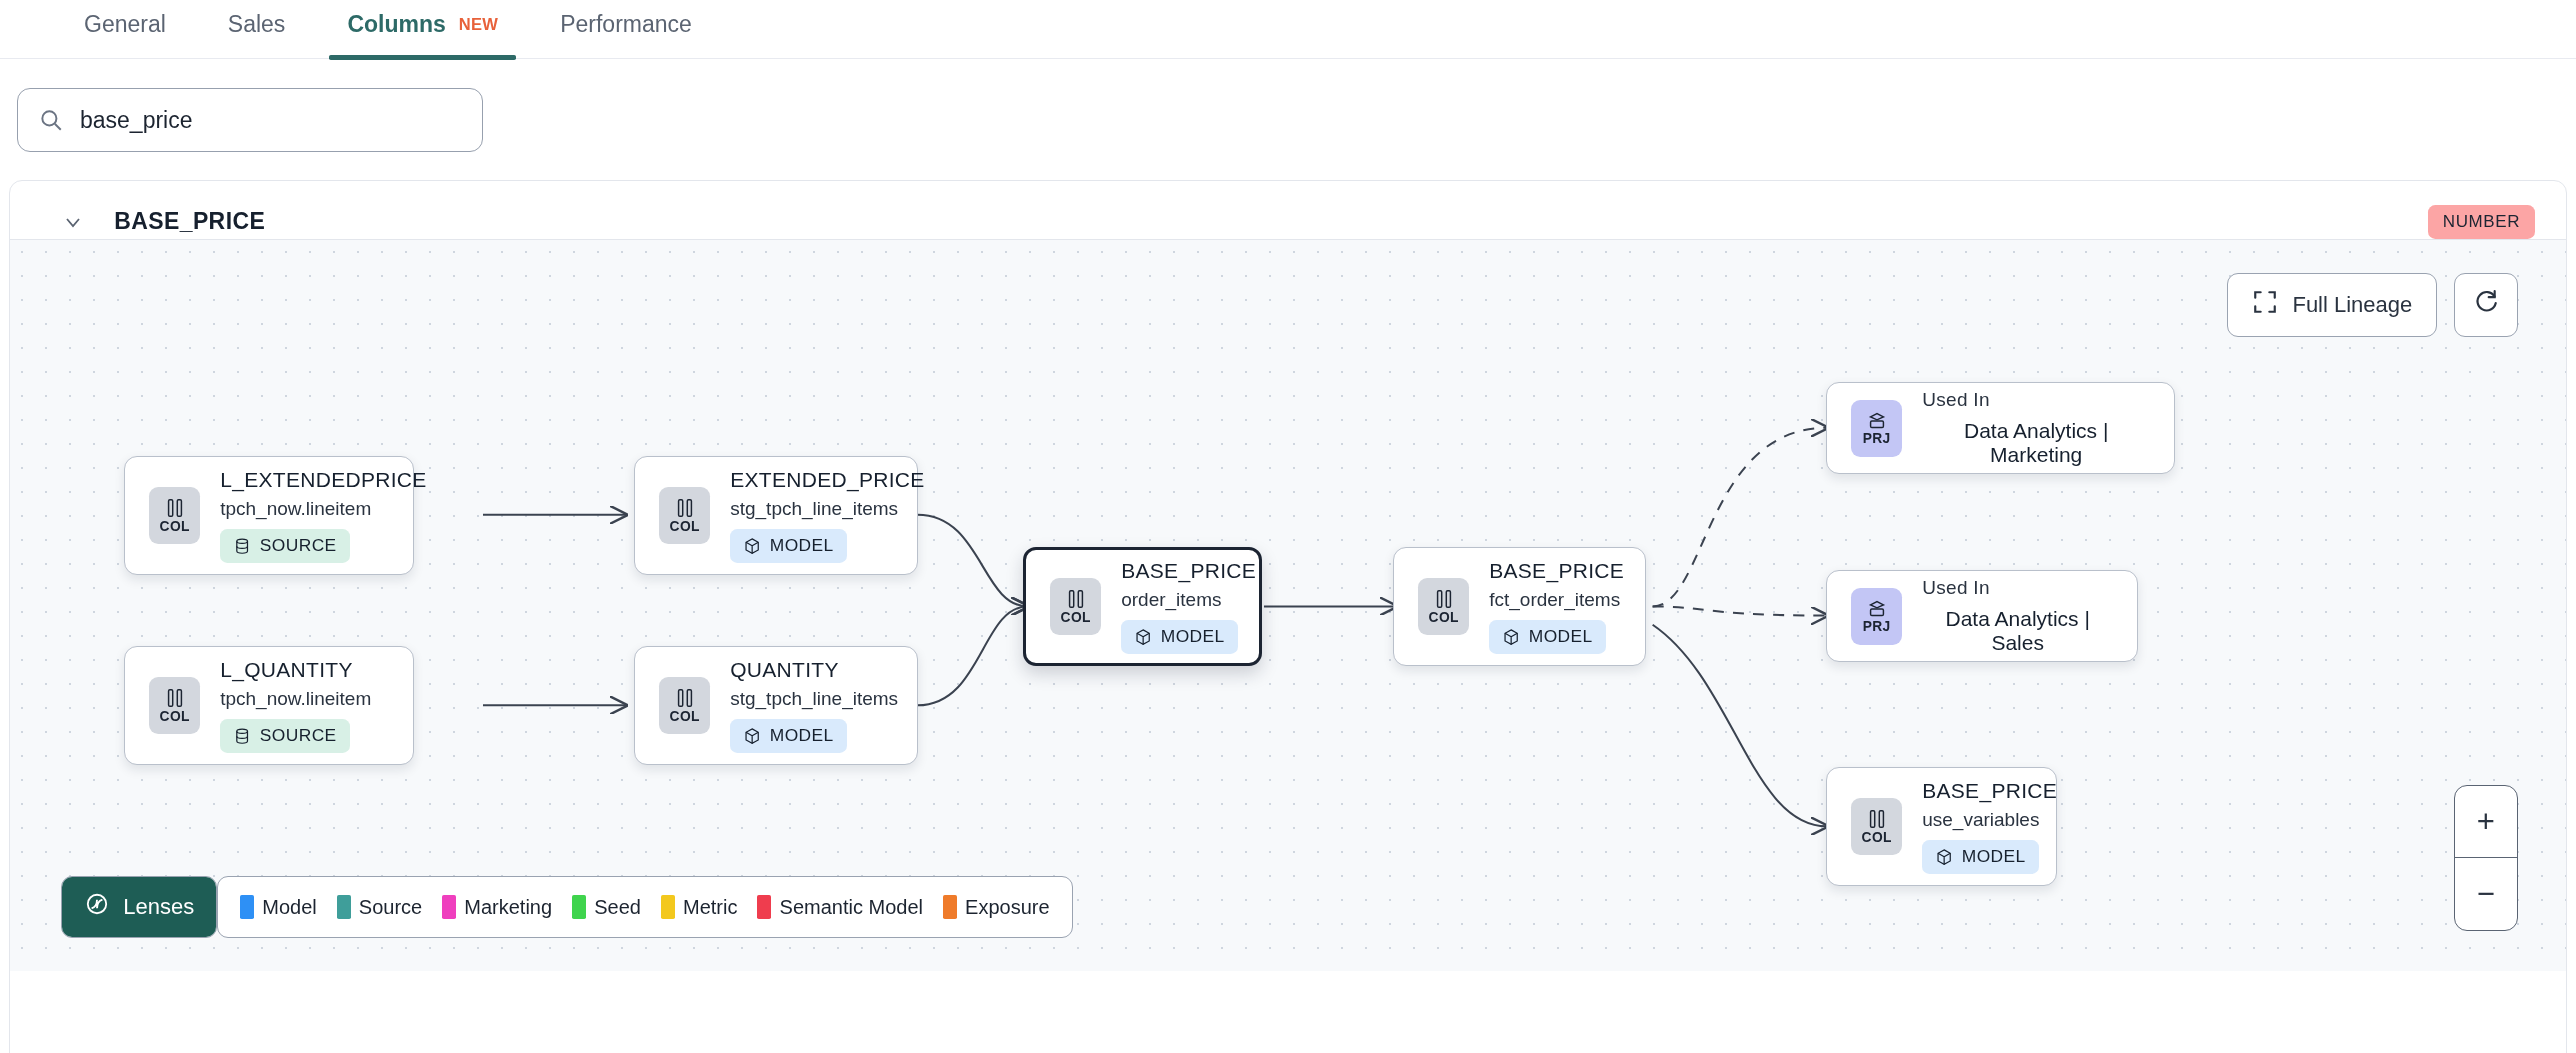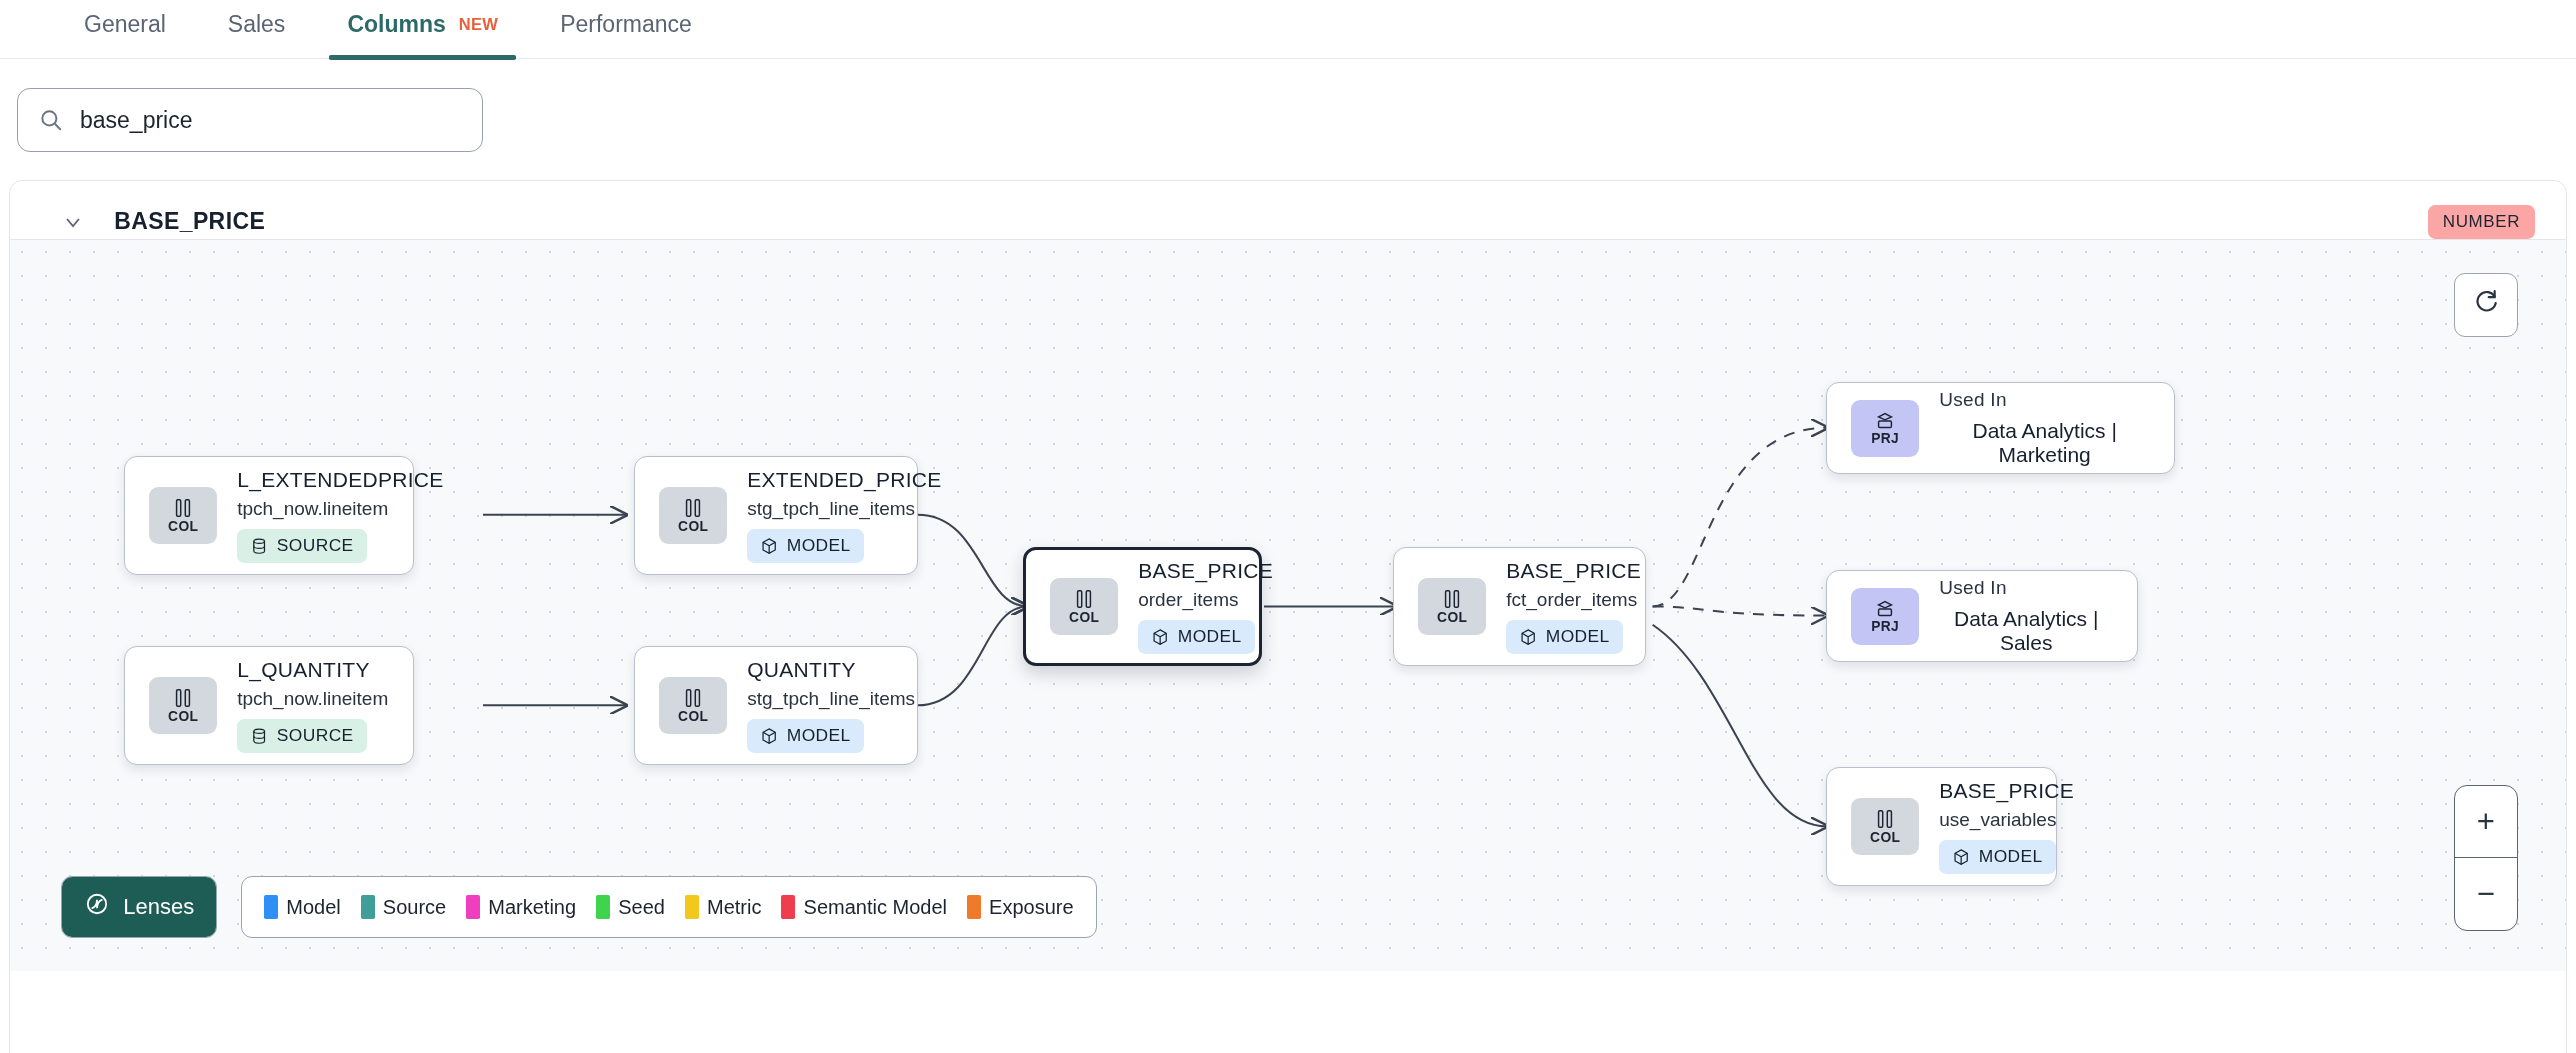--- a/index.html
+++ b/index.html
@@ -144,21 +144,21 @@
     box-shadow: 0 4.6px 11px rgba(20,30,50,.10);
     display: flex;
     align-items: center;
     padding: 0 24px;
   }
   .node.selected {
     border: 3.7px solid #1c2432;
     box-shadow: 0 7.3px 16.5px rgba(20,30,50,.18);
   }
   .badge {
-    width: 68px; height: 57px;
+    width: 51px; height: 57px;
     border-radius: 9.2px;
     background: #d3d7de;
     display: flex;
     flex-direction: column;
     align-items: center;
     justify-content: center;
     gap: 1.8px;
     flex: 0 0 auto;
   }
   .badge.prj { background: #c3c6f5; }
@@ -219,21 +219,21 @@
     height: 72px;
     display: flex; align-items: center; justify-content: center;
     font-size: 31px; color: #2a3340; cursor: pointer;
   }
   .zoomctl div:first-child { border-bottom: 1.8px solid #5a6473; }
 
   
   .bottombar {
     position: absolute;
     left: 51px; bottom: 33px;
-    display: flex; align-items: center; gap: 24px;
+    display: flex; align-items: center; 
   }
   .lens-group {
     display: flex;
     border: 1.8px solid #9aa3b1;
     border-radius: 11px;
     overflow: hidden;
     height: 62px;
     background: #fff;
   }
   .lens-btn {
@@ -321,20 +321,31 @@
         <path d="M990,300 C1060,300 1060,400 1110,400"></path>
         <path d="M990,508 C1060,508 1060,400 1110,400"></path>
         <path d="M1368,400 L1512,400"></path>
         <path d="M1792,400 C1850,400 1850,205 1982,205" stroke-dasharray="12 10" marker-end="url(#ah)"></path>
         <path d="M1792,400 C1850,400 1850,410 1982,410" stroke-dasharray="12 10" marker-end="url(#ah)"></path>
         <path d="M1792,420 C1880,480 1900,640 1982,640"></path>
       </g>
     </svg>
 
     <div class="ctl-topright">
+      <div class="btn">
+        <span>
+          <svg viewBox="0 0 24 24" fill="none" stroke="currentColor" stroke-width="2" stroke-linecap="round">
+            <polyline points="3,8 3,3 8,3"></polyline>
+              <polyline points="16,3 21,3 21,8"></polyline>
+            <polyline points="21,16 21,21 16,21"></polyline>
+              <polyline points="8,21 3,21 3,16"></polyline>
+          </svg>
+        </span>
+        <span>Full Lineage</span>
+      </div>
       <div class="btn icon-only">
         <span>
           <svg viewBox="0 0 24 24" fill="none" stroke="currentColor" stroke-width="2" stroke-linecap="round">
             <path d="M20 7 A8.5 8.5 0 1 0 21 13"></path>
               <polyline points="20,2 20,7.5 14.5,7.5"></polyline>
           </svg>
         </span>
       </div>
     </div>
 

